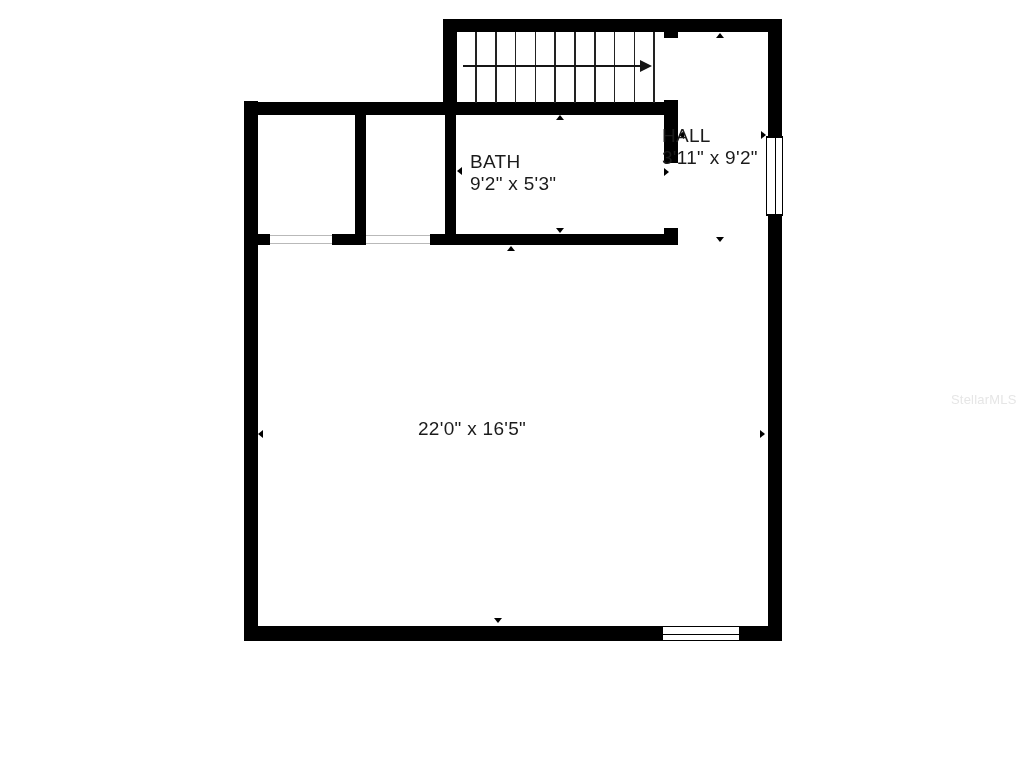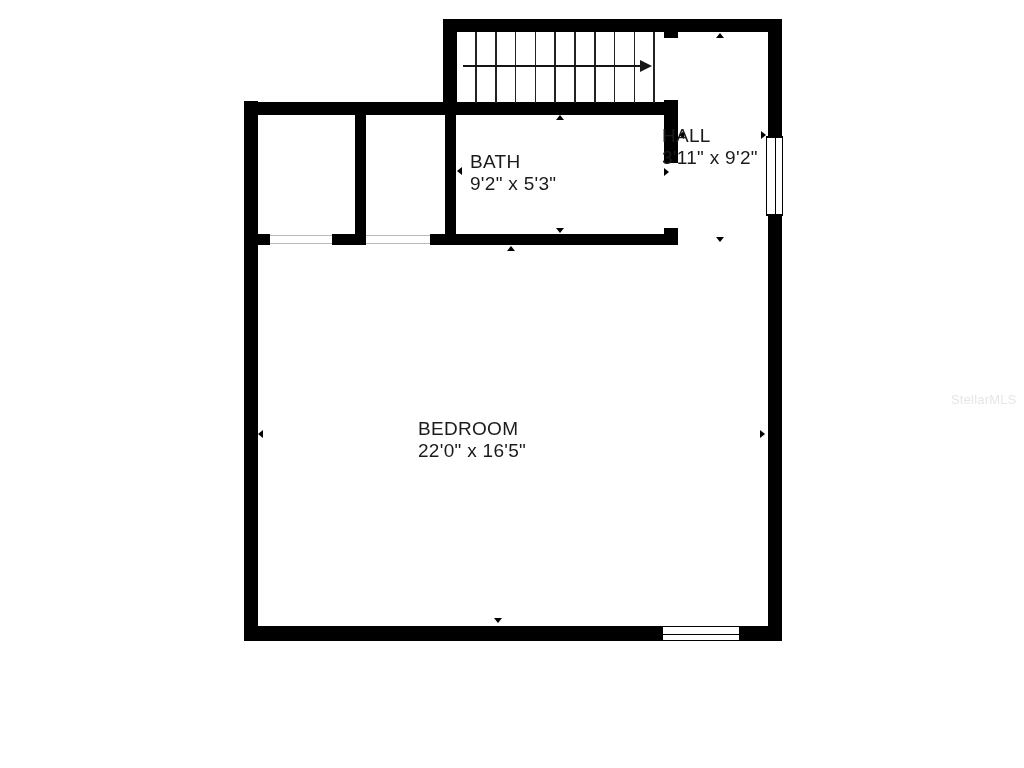--- a/index.html
+++ b/index.html
@@ -95,18 +95,17 @@
 
   <div class="room-label" style="left:470px;top:151px;width:200px;">
     <div>BATH</div>
     <div>9'2" x 5'3"</div>
   </div>
   <div class="room-label" style="left:662px;top:125px;width:114px;">
     <div>HALL</div>
     <div>3'11" x 9'2"</div>
   </div>
   <div class="room-label" style="left:418px;top:418px;width:200px;">
-    <div>BEDROOM</div>
     <div>22'0" x 16'5"</div>
   </div>
 
   <div class="watermark">StellarMLS</div>
 </div>
 
 </body></html>

